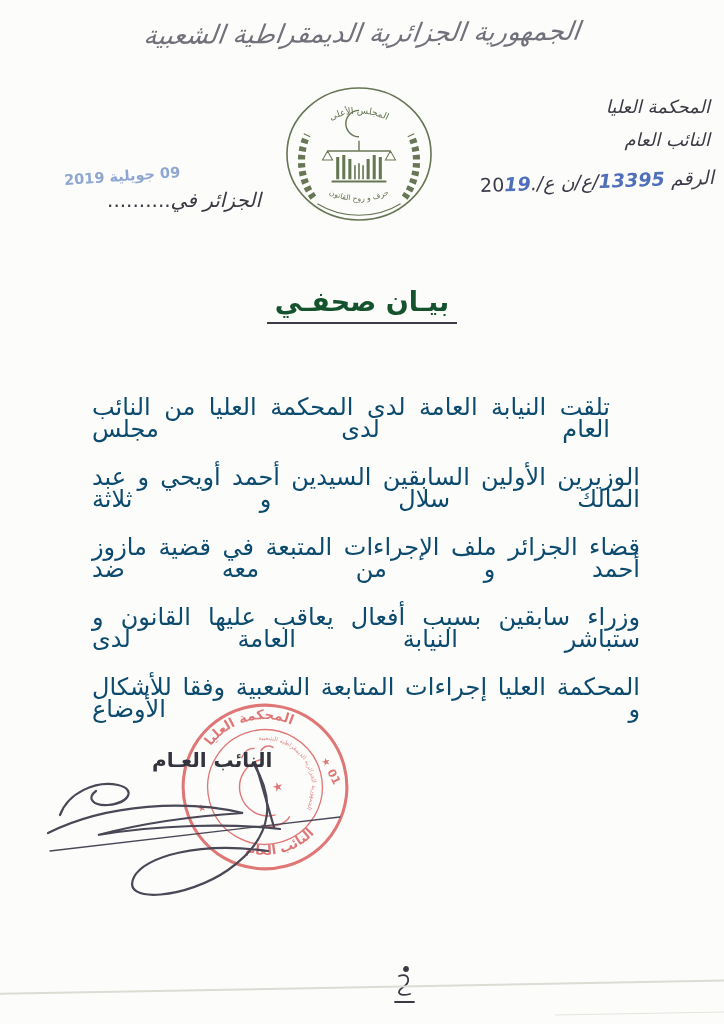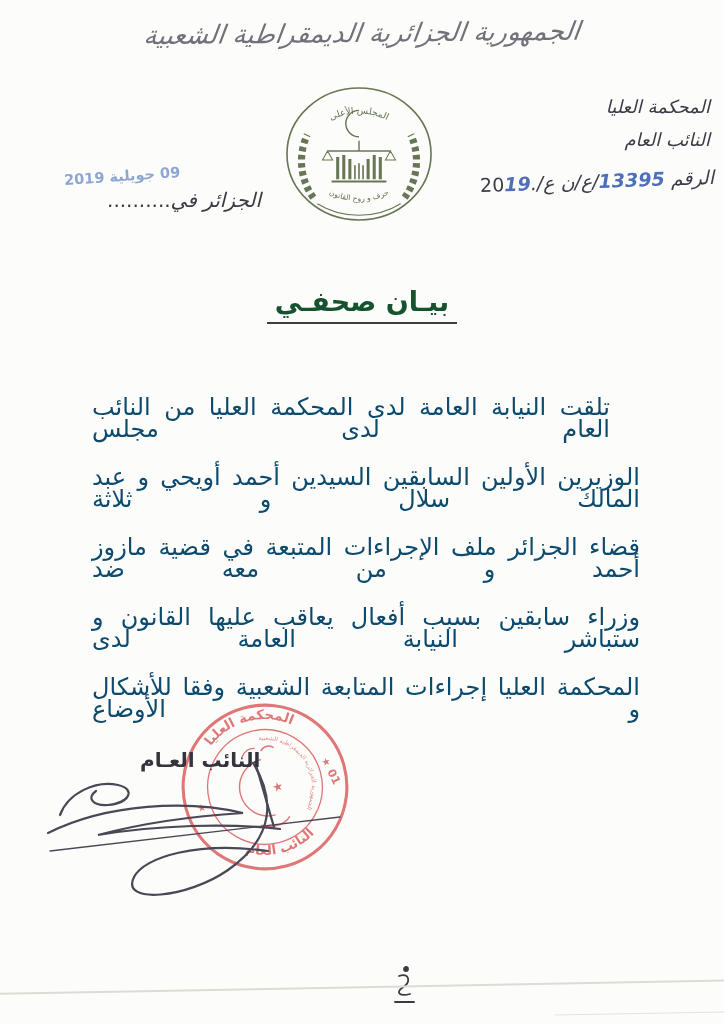--- a/index.html
+++ b/index.html
@@ -28,21 +28,21 @@
   .title-wrap{position:absolute;top:286px;left:0;right:0;text-align:center;}
   .title-wrap span{display:inline-block;font-size:27px;font-weight:bold;color:#14532d;
     border-bottom:2.5px solid #3d3d47;padding:0 8px 5px;letter-spacing:.5px;direction:rtl;}
   
   .body-block{position:absolute;top:372px;left:92px;width:548px;direction:rtl;
     font-size:24px;color:#0c4a6e;margin-top:24px;}
   .bline{margin-bottom:26px;line-height:22px;text-align:justify;text-align-last:justify;}
   .bline.first{padding-right:30px;}
   .bline.last{text-align:justify;text-align-last:right;}
   
-  .sig-label{position:absolute;top:748px;left:140px;font-size:20px;font-weight:bold;
+  .sig-label{position:absolute;top:748px;left:152px;font-size:20px;font-weight:bold;
     color:#34343e;direction:rtl;letter-spacing:1px;z-index:4;}
   .sig-svg{position:absolute;top:755px;left:38px;z-index:3;}
   .stamp-svg{position:absolute;top:700px;left:178px;z-index:2;opacity:.82;}
   .emblem-svg{position:absolute;top:84px;left:282px;}
   .mark-svg{position:absolute;top:962px;left:386px;}
   .scan1{position:absolute;top:986px;left:-20px;width:790px;height:1.5px;
     background:#dcdcd5;transform:rotate(-1.05deg);}
   .scan2{position:absolute;top:1013px;left:555px;width:175px;height:1px;
     background:#e4e4de;transform:rotate(-1deg);}
 </style>

